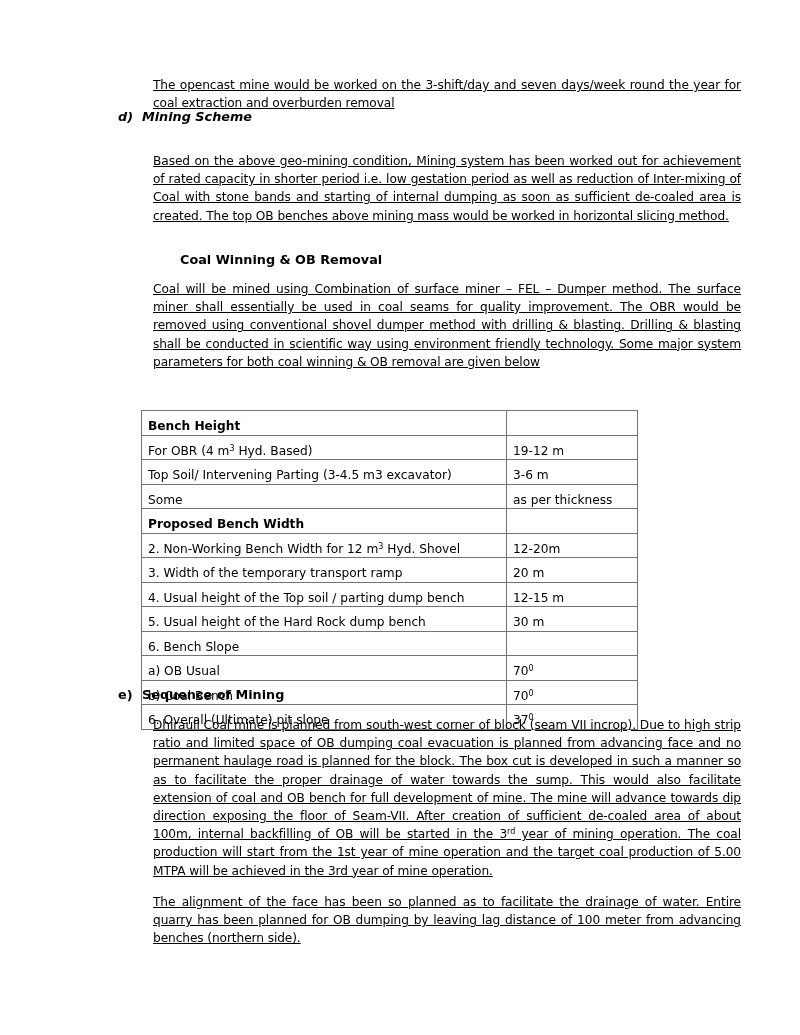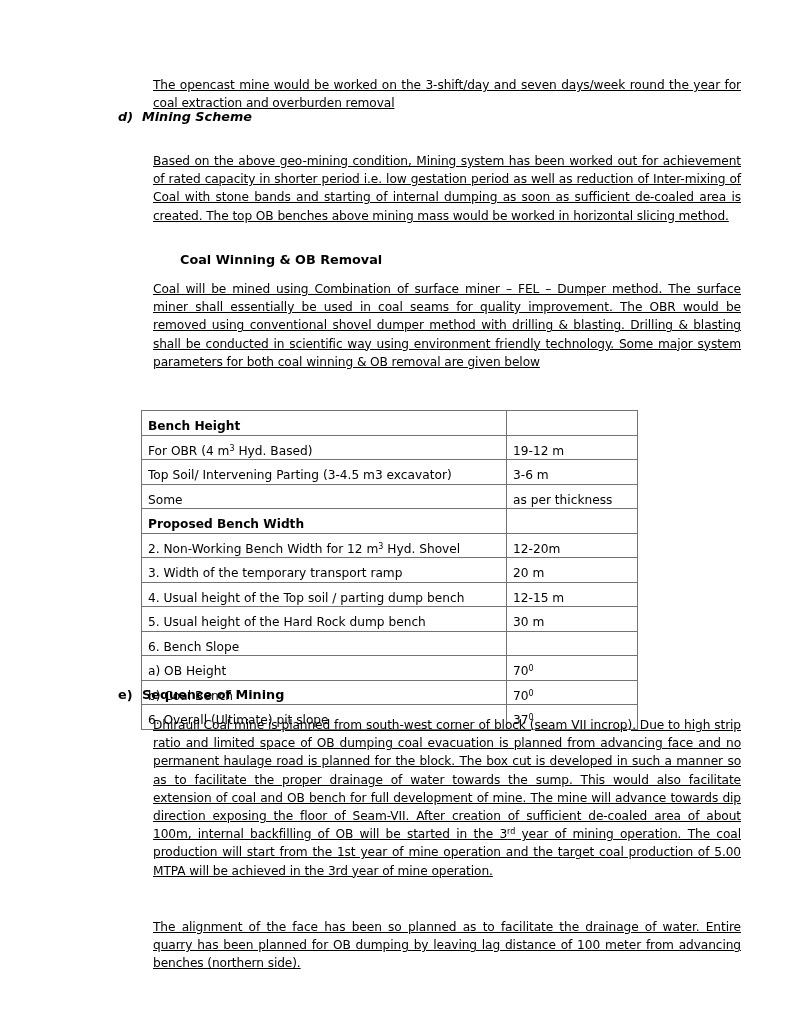--- a/index.html
+++ b/index.html
@@ -86,31 +86,31 @@
       </tr>
       <tr>
         <td class="col-param"><span>5. Usual height of the Hard Rock dump bench</span></td>
         <td class="col-value"><span>30 m</span></td>
       </tr>
       <tr>
         <td class="col-param"><span>6. Bench Slope</span></td>
         <td class="col-value"><span></span></td>
       </tr>
       <tr>
-        <td class="col-param"><span>a) OB Height</span></td>
+        <td class="col-param"><span>a) OB Usual</span></td>
         <td class="col-value"><span>70</span><sup>0</sup></td>
       </tr>
       <tr>
         <td class="col-param"><span>b) Coal Bench</span></td>
         <td class="col-value"><span>70</span><sup>0</sup></td>
       </tr>
       <tr>
         <td class="col-param"><span>6. Overall (Ultimate) pit slope</span></td>
         <td class="col-value"><span>37</span><sup>0</sup></td>
       </tr>
     </tbody>
 </table>
 
 <h3 class="heading" style="left:118px; top:686px;"><span class="marker">e)</span><span>Sequence of Mining</span></h3>
 
 <p class="para last-left" style="top:704px;"><span>Dhirauli Coal mine is planned from south-west corner of block (seam VII incrop). Due to high strip ratio and limited space of OB dumping coal evacuation is planned from advancing face and no permanent haulage road is planned for the block. The box cut is developed in such a manner so as to facilitate the proper drainage of water towards the sump. This would also facilitate extension of coal and OB bench for full development of mine. The mine will advance towards dip direction exposing the floor of Seam-VII. After creation of sufficient de-coaled area of about 100m, internal backfilling of OB will be started in the 3</span><sup>rd</sup><span> year of mining operation. The coal production will start from the 1st year of mine operation and the target coal production of 5.00 MTPA will be achieved in the 3rd year of mine operation.</span></p>
 
-<p class="para last-left" style="top:906px;">The alignment of the face has been so planned as to facilitate the drainage of water. Entire quarry has been planned for OB dumping by leaving lag distance of 100 meter from advancing benches (northern side).</p>
+<p class="para last-left" style="top:881px;">The alignment of the face has been so planned as to facilitate the drainage of water. Entire quarry has been planned for OB dumping by leaving lag distance of 100 meter from advancing benches (northern side).</p>
 
 </body></html>

